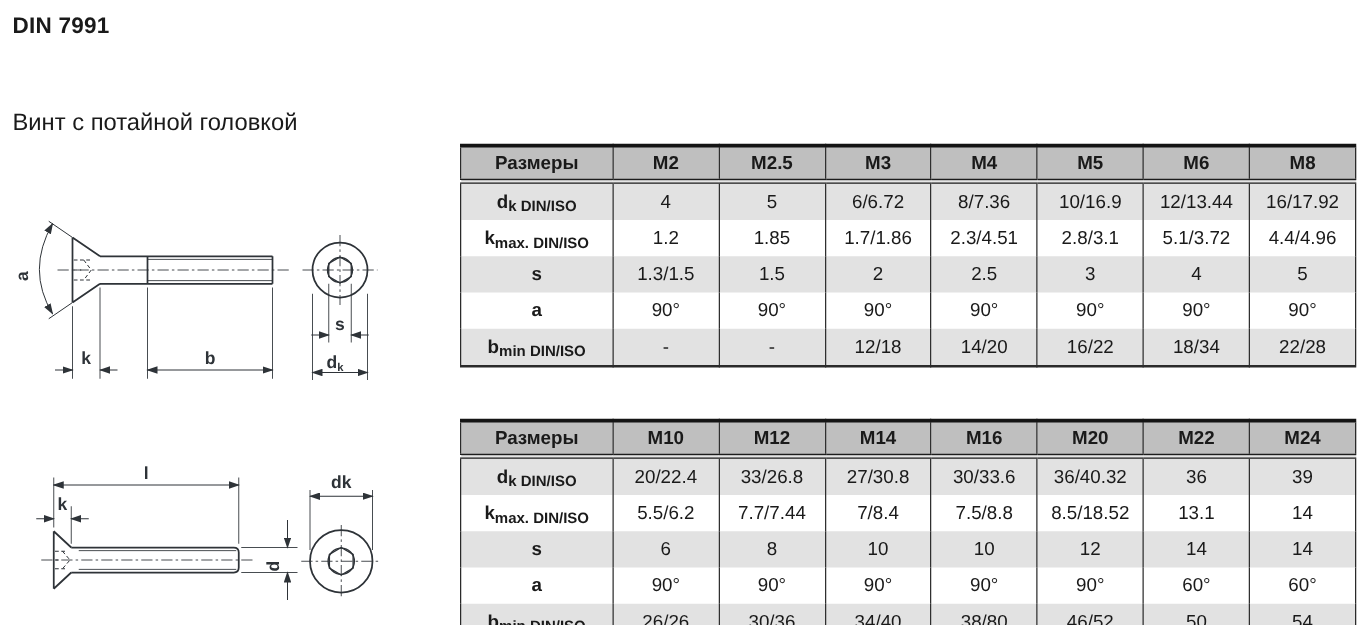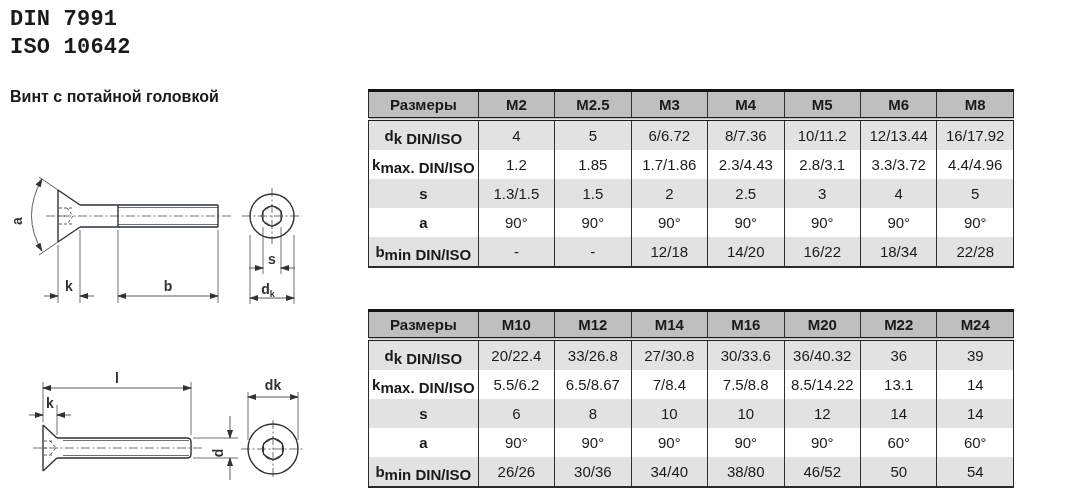--- a/index.html
+++ b/index.html
@@ -1,58 +1,58 @@
 <!DOCTYPE html>
 <html style="--header-bg: #bfbfbf; --row-alt-bg: #e2e2e2; --drawing-line: #2e3338;"><head>
 <meta charset="utf-8">
 <style>
   html,body{margin:0;padding:0;}
   body{
     width:1087px;height:500px;position:relative;background:#fff;
     font-family:"Liberation Sans",sans-serif;color:#1a1a1a;overflow:hidden;
   }
   .title-block{position:absolute;left:10px;top:6px;}
-  .title-line{font-size:22px;font-weight:bold;line-height:28px;letter-spacing:0.2px;font-family:Liberation Mono, monospace;}
-  .subtitle{position:absolute;left:10px;top:88px;font-size:16px;font-weight:700;}
+  .title-line{font-size:18px;font-weight:bold;line-height:28px;letter-spacing:0.2px;}
+  .subtitle{position:absolute;left:10px;top:88px;font-size:19px;font-weight:400;}
 
   .drawing{position:absolute;}
   #drawing-top{left:8px;top:146px;}
   #drawing-bottom{left:8px;top:340px;}
 
   table.spec{
-    position:absolute;left:368px;width:646px;
+    position:absolute;left:368px;width:717px;
     border-collapse:collapse;table-layout:fixed;
     border-top:3px solid #141414;border-bottom:2px solid #2a2a2a;
     border-left:1px solid #2a2a2a;border-right:1px solid #2a2a2a;
     font-size:15px;
+    margin-top:26px;
   }
   #table-1{top:89px;}
   #table-2{top:309px;}
   table.spec th{
     background:var(--header-bg);height:25px;font-weight:bold;
     border-bottom:4px double #1c1c1c;padding:0;text-align:center;
   }
   table.spec td{height:29px;padding:0;text-align:center;vertical-align:middle;}
   table.spec th:not(:first-child),table.spec td:not(:first-child){border-left:1px solid #2f2f2f;}
   table.spec tbody tr:nth-child(odd){background:var(--row-alt-bg);}
   table.spec col.c-label{width:17%;}
   table.spec col.c-size{width:11.857%;}
   td.rowlabel .base{font-weight:bold;font-size:15px;}
-  td.rowlabel .sub{font-weight:bold;font-size:15px;position:relative;top:3px;letter-spacing:0;}
+  td.rowlabel .sub{font-weight:bold;font-size:12px;position:relative;top:3px;letter-spacing:0;}
 
   svg text{font-family:"Liberation Sans",sans-serif;fill:#2e3338;}
   .dimtxt{font-size:14px;font-weight:bold;}
   .dimtxt-sub{font-size:9px;font-weight:bold;}
 </style>
 </head>
 <body>
 
 <div class="title-block">
   <div class="title-line">DIN 7991</div>
-  <div class="title-line">ISO 10642</div>
 </div>
 <div class="subtitle">Винт с потайной головкой</div>
 
 <svg id="drawing-top" class="drawing" width="330" height="165" viewBox="0 0 330 165">
   <defs>
     <marker id="ae" markerWidth="9" markerHeight="6" refX="8" refY="3" orient="auto" markerUnits="userSpaceOnUse">
       <path d="M0,0 L9,3 L0,6 Z" fill="#2e3338"></path>
     </marker>
     <marker id="as" markerWidth="9" markerHeight="6" refX="1" refY="3" orient="auto" markerUnits="userSpaceOnUse">
       <path d="M9,0 L0,3 L9,6 Z" fill="#2e3338"></path>
@@ -165,32 +165,32 @@
         <th>M8</th>
       </tr>
     </thead>
     <tbody>
       <tr>
         <td class="rowlabel"><span class="base">d</span><span class="sub">k DIN/ISO</span></td>
         <td>4</td>
         <td>5</td>
         <td>6/6.72</td>
         <td>8/7.36</td>
-        <td>10/11.2</td>
+        <td>10/16.9</td>
         <td>12/13.44</td>
         <td>16/17.92</td>
       </tr>
       <tr>
         <td class="rowlabel"><span class="base">k</span><span class="sub">max. DIN/ISO</span></td>
         <td>1.2</td>
         <td>1.85</td>
         <td>1.7/1.86</td>
-        <td>2.3/4.43</td>
+        <td>2.3/4.51</td>
         <td>2.8/3.1</td>
-        <td>3.3/3.72</td>
+        <td>5.1/3.72</td>
         <td>4.4/4.96</td>
       </tr>
       <tr>
         <td class="rowlabel"><span class="base">s</span></td>
         <td>1.3/1.5</td>
         <td>1.5</td>
         <td>2</td>
         <td>2.5</td>
         <td>3</td>
         <td>4</td>
@@ -248,24 +248,24 @@
         <td>33/26.8</td>
         <td>27/30.8</td>
         <td>30/33.6</td>
         <td>36/40.32</td>
         <td>36</td>
         <td>39</td>
       </tr>
       <tr>
         <td class="rowlabel"><span class="base">k</span><span class="sub">max. DIN/ISO</span></td>
         <td>5.5/6.2</td>
-        <td>6.5/8.67</td>
+        <td>7.7/7.44</td>
         <td>7/8.4</td>
         <td>7.5/8.8</td>
-        <td>8.5/14.22</td>
+        <td>8.5/18.52</td>
         <td>13.1</td>
         <td>14</td>
       </tr>
       <tr>
         <td class="rowlabel"><span class="base">s</span></td>
         <td>6</td>
         <td>8</td>
         <td>10</td>
         <td>10</td>
         <td>12</td>

